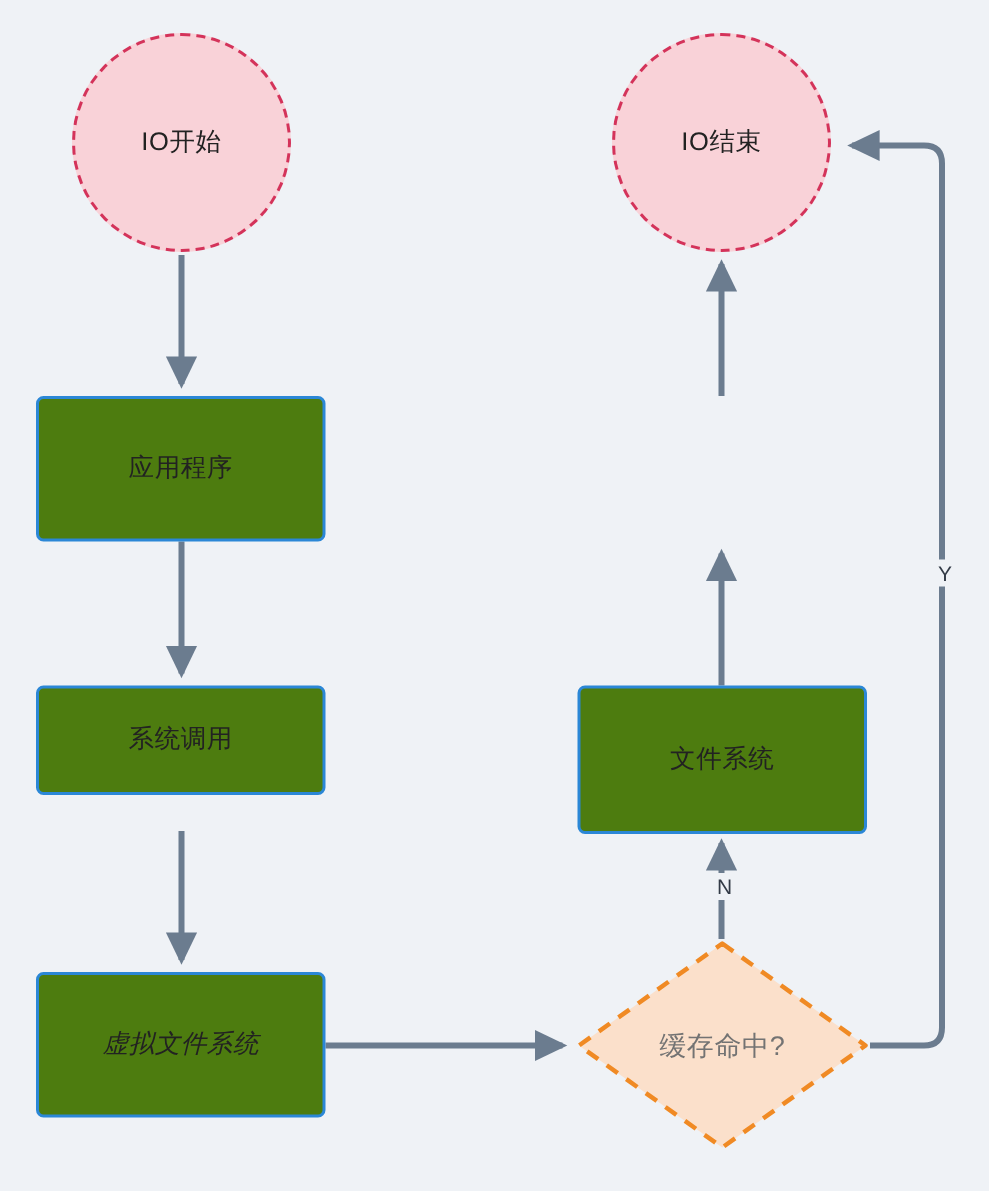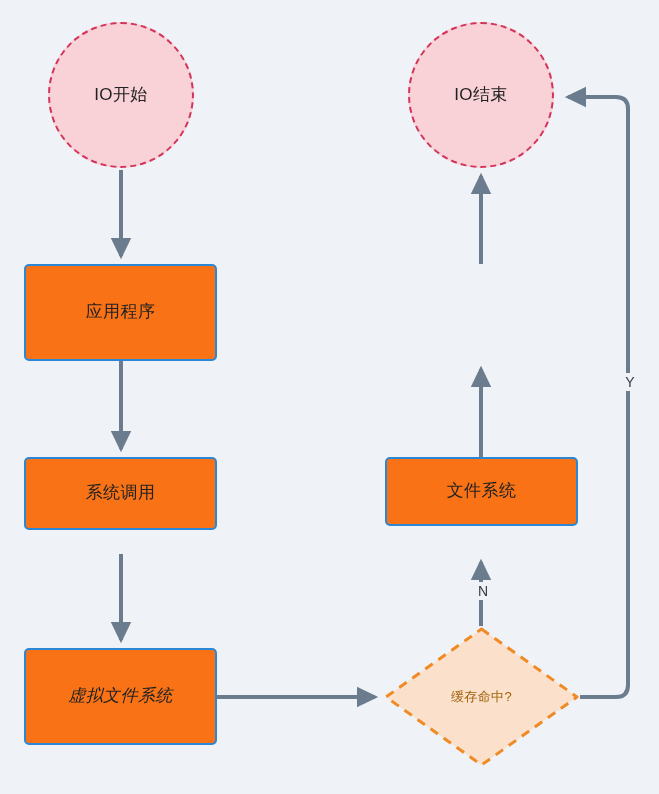--- a/index.html
+++ b/index.html
@@ -36,21 +36,21 @@
     line-height: 1.3;
     letter-spacing: 0.4px;
     z-index: 2;
   }
   .terminal {
     border-radius: 50%;
     background: #f9d2d8;
     border: 2px dashed #d4335a;
   }
   .process {
-    background: #f97316;
+    background: #4d7c0f;
     border: 2px solid #2b87d6;
     border-radius: 5px;
   }
   .decision-wrap {
     position: absolute;
     z-index: 2;
   }
   .decision-wrap svg {
     position: absolute;
     left: 0;
@@ -58,22 +58,22 @@
   }
   .decision-label {
     position: absolute;
     left: 0;
     top: 0;
     width: 100%;
     height: 100%;
     display: flex;
     align-items: center;
     justify-content: center;
-    color: #a16207;
-    font-size: 13px;
+    color: #737373;
+    font-size: 18px;
     letter-spacing: 0.4px;
   }
   .edge-label {
     position: absolute;
     color: #333b47;
     font-size: 14px;
     background: #eff2f6;
     padding: 1px 2px;
     z-index: 3;
     text-align: center;
@@ -121,21 +121,21 @@
 
   <div class="node process" style="left:24px; top:264px; width:193px; height:97px;">
     <span>应用程序</span>
   </div>
 
 
   <div class="node process" style="left:24px; top:457px; width:193px; height:73px;">
     <span>系统调用</span>
   </div>
 
-  <div class="node process" style="left:385px; top:457px; width:193px; height:69px;">
+  <div class="node process" style="left:385px; top:457px; width:193px; height:99px;">
     <span>文件系统</span>
   </div>
 
   <div class="node process" style="left:24px; top:648px; width:193px; height:97px;font-style:italic;">
     <span>虚拟文件系统</span>
   </div>
 
   <div class="decision-wrap" style="left:383px; top:626px; width:197px; height:142px;">
     <svg width="197" height="142" viewBox="0 0 197 142">
       <polygon points="98.5,3 194,71 98.5,139 3,71" fill="#fbe0cb" stroke="#f08a24" stroke-width="3" stroke-dasharray="9 7" stroke-linejoin="round"></polygon>

